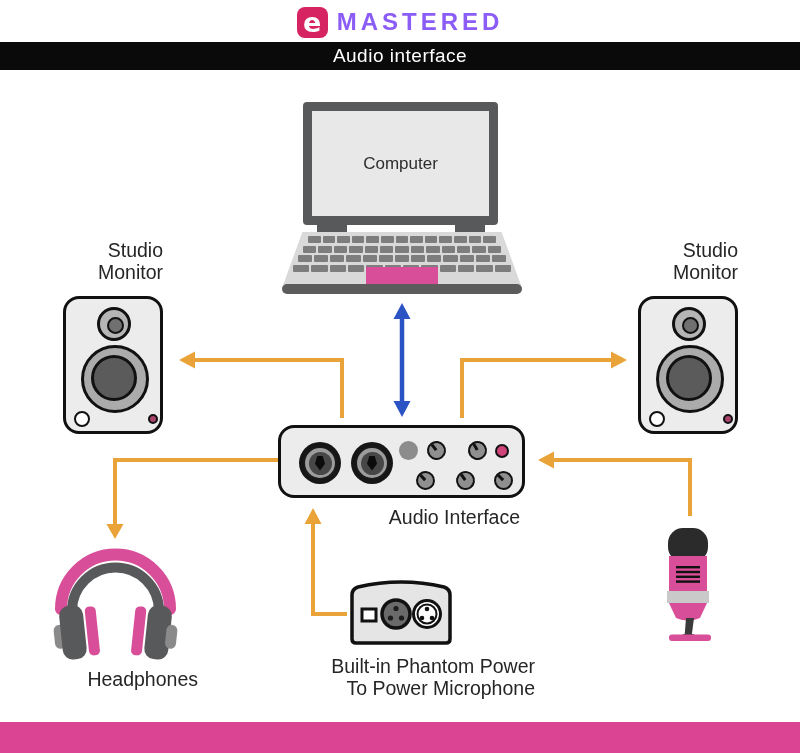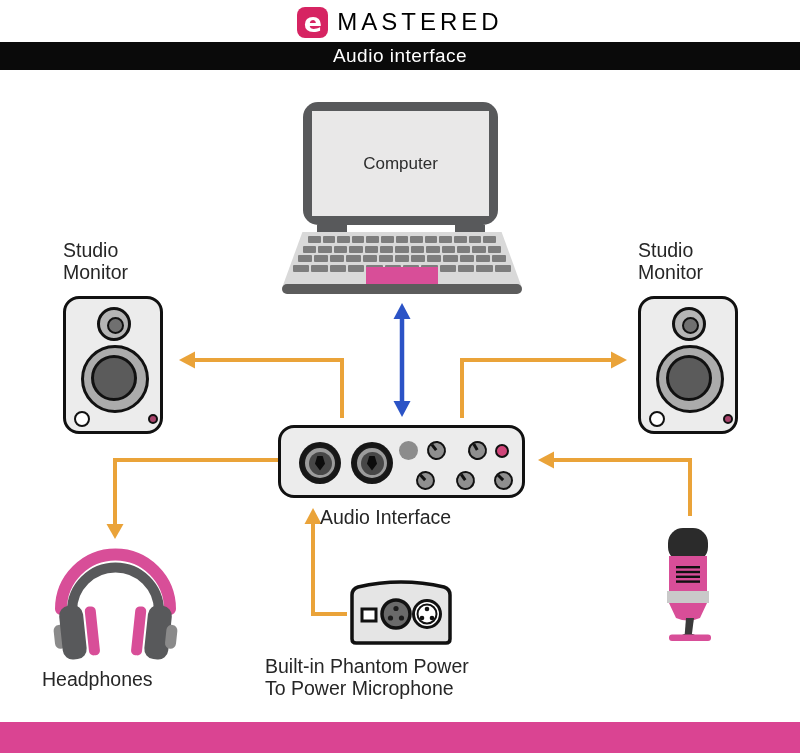--- a/index.html
+++ b/index.html
@@ -4,30 +4,30 @@
 <style>
   html,body{margin:0;padding:0;background:#fff;}
   .canvas{position:relative;width:800px;height:753px;background:#ffffff;overflow:hidden;
           font-family:"Liberation Sans",sans-serif;color:#222;}
   
   .logo-row{position:absolute;left:0;top:4px;width:800px;height:36px;display:flex;
             align-items:center;justify-content:center;gap:9px;}
   .logo-e{width:31px;height:31px;border-radius:8px;background:var(--logo-pink);
           display:flex;align-items:center;justify-content:center;
           color:#fff;font-weight:700;font-size:27px;line-height:27px;font-family:"DejaVu Sans",sans-serif;}
-  .wordmark{font-size:24px;font-weight:400;letter-spacing:4px;color:#000000;}
+  .wordmark{font-size:24px;font-weight:700;letter-spacing:4px;color:#8b5cf6;}
   .banner{position:absolute;left:0;top:42px;width:800px;height:28px;background:var(--banner-bg);
           display:flex;align-items:center;justify-content:center;}
   .banner-title{color:#fff;font-size:19px;font-weight:500;letter-spacing:.5px;}
   
-  .lbl{position:absolute;text-align:left;font-size:19.5px;line-height:1.12;color:#262626;}
+  .lbl{position:absolute;text-align:right;font-size:19.5px;line-height:1.12;color:#262626;}
   .multiline{white-space:pre-line;}
   
   .laptop-screen{position:absolute;left:303px;top:102px;width:195px;height:123px;
-                 background:var(--dark-gray);border-radius:15px;}
+                 background:var(--dark-gray);border-radius:4px;}
   .screen-inner{position:absolute;left:9px;top:9px;right:9px;bottom:9px;background:#e9e8e8;
                 display:flex;align-items:center;justify-content:center;font-size:17px;color:#2d2d2d;}
   .hinge{position:absolute;top:225px;width:30px;height:9px;background:var(--dark-gray);}
   .laptop-base{position:absolute;left:282px;top:232px;width:240px;height:56px;background:#d9d9d9;
                clip-path:polygon(8.5% 0,91.5% 0,100% 100%,0 100%);}
   .laptop-bottom{position:absolute;left:282px;top:284px;width:240px;height:10px;
                  background:#5c5c5c;border-radius:5px;}
   .keyboard{position:absolute;left:282px;top:236px;width:240px;}
   .key-row{display:flex;gap:2px;margin:0 auto 2.5px auto;}
   .key{flex:1;height:7px;background:#7d7d7d;border-radius:1px;}
@@ -238,21 +238,21 @@
       <rect x="1" y="78" width="11" height="24" rx="5.5" fill="#8a8a8a"></rect>
       <rect class="fill-dark" x="8" y="60" width="24" height="54" rx="10"></rect>
       <rect class="fill-pink" x="34" y="63" width="11" height="49" rx="4.5"></rect>
     </g>
     <g transform="rotate(6 101 88)">
       <rect class="fill-pink" x="80" y="63" width="11" height="49" rx="4.5"></rect>
       <rect class="fill-dark" x="93" y="60" width="24" height="54" rx="10"></rect>
       <rect x="113" y="78" width="11" height="24" rx="5.5" fill="#8a8a8a"></rect>
     </g>
   </svg>
-  <div class="lbl" style="left:42px;top:669px;width:150px;">Headphones</div>
+  <div class="lbl" style="left:48px;top:669px;width:150px;">Headphones</div>
 
   <svg class="figure" style="left:349px;top:579px;" width="104" height="68" viewBox="0 0 104 68">
     <path d="M3,60 L3,16 Q3,10 9,8 Q52,-2 95,8 Q101,10 101,16 L101,60 Q101,64 97,64 L7,64 Q3,64 3,60 Z" fill="#e5e5e5" stroke="#111" stroke-width="3.5"></path>
     <rect x="13" y="30" width="14" height="12" fill="#fff" stroke="#111" stroke-width="3"></rect>
     <g>
       <circle cx="47" cy="35" r="14" fill="#6a6a6a" stroke="#111" stroke-width="3.5"></circle>
       <circle cx="47" cy="29.5" r="2.6" fill="#1c1c1c"></circle>
       <circle cx="41.5" cy="39" r="2.6" fill="#1c1c1c"></circle>
       <circle cx="52.5" cy="39" r="2.6" fill="#1c1c1c"></circle>
     </g>

